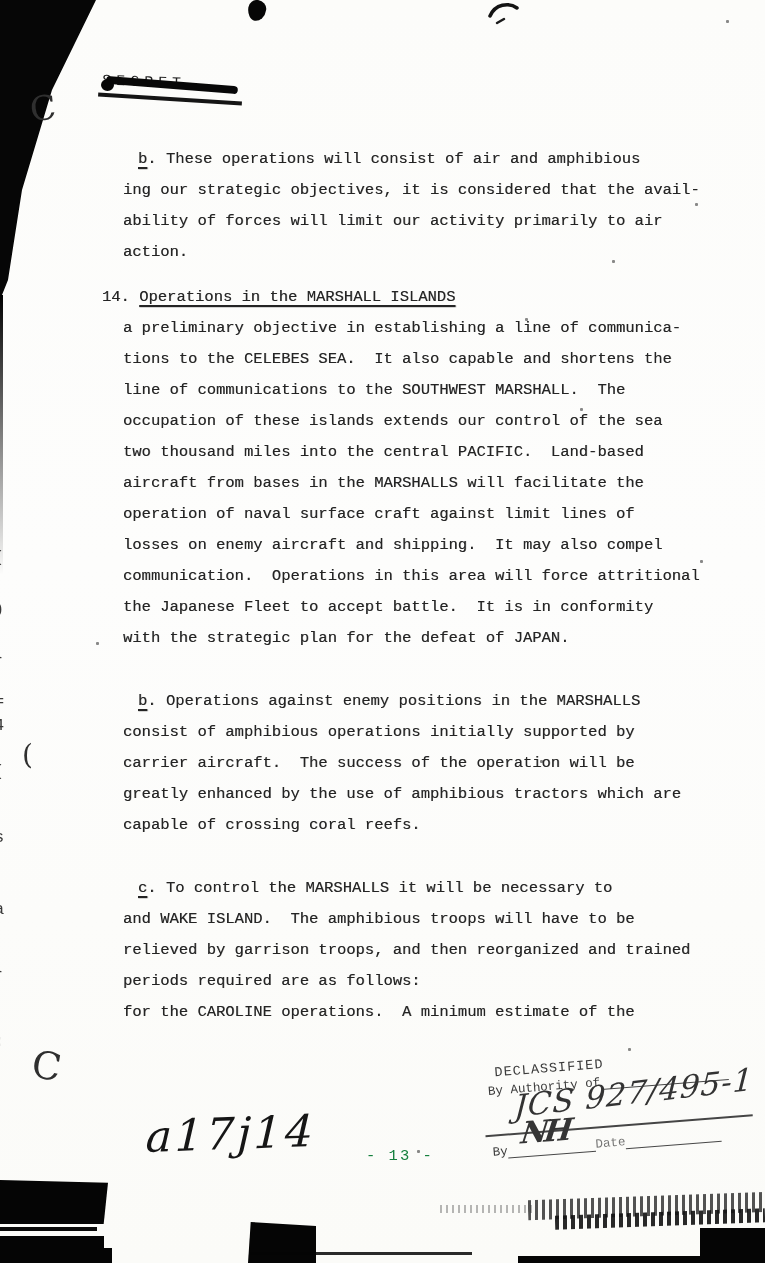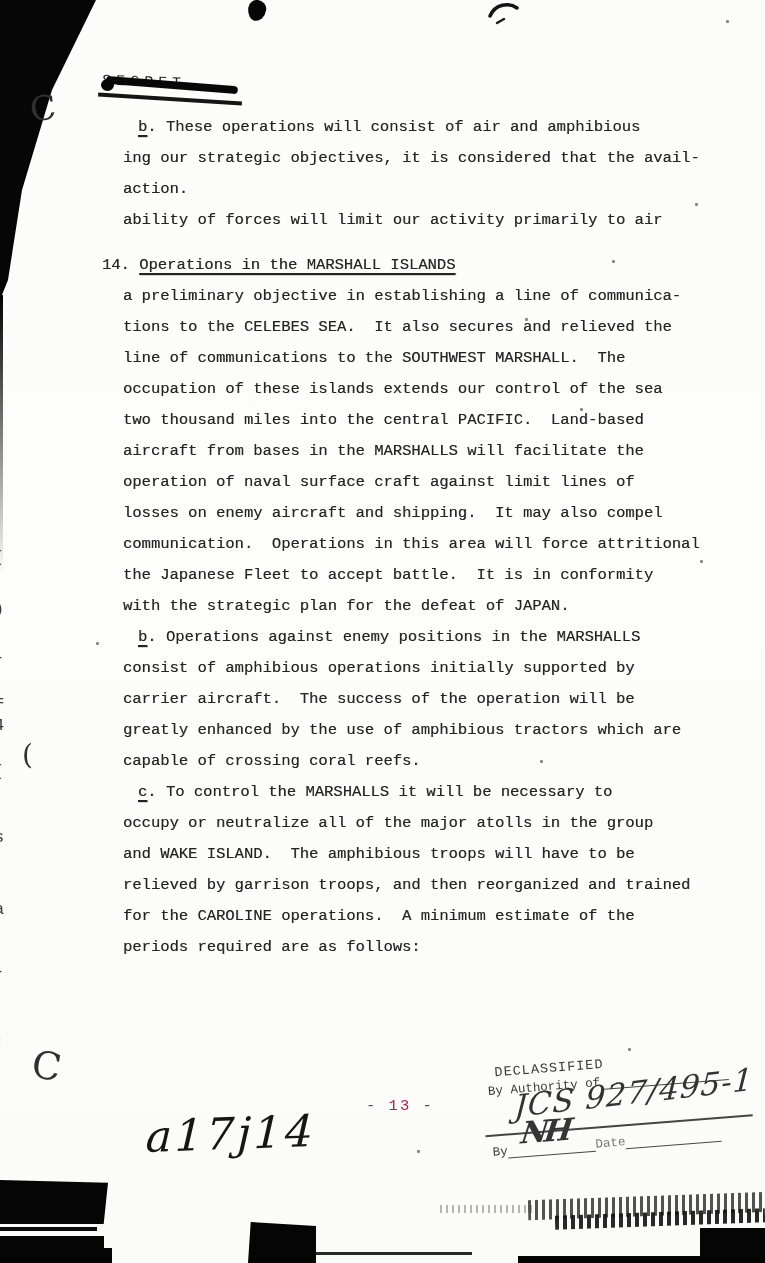--- a/index.html
+++ b/index.html
@@ -9,33 +9,33 @@
     font-family:"Liberation Mono","DejaVu Sans Mono",monospace;
   }
 
   
   #typewriter{
     position:absolute;left:123px;top:112px;width:605px;
     font-size:15.5px;line-height:31px;color:#242424;
     text-shadow:0.4px 0.4px 0.5px rgba(25,25,25,.45);
   }
   .line{white-space:pre;height:31px;}
-  .line.first{margin-left:15px;}
+  .line.first{margin-left:15px;margin-top:32px;}
   .line.heading{margin-left:-21px;margin-top:14px;}
   .uline{text-decoration:underline;text-underline-offset:3.5px;text-decoration-thickness:1.5px;}
 
   
   #secret-wrap{position:absolute;left:98px;top:72px;width:160px;height:40px;}
   #secret-text{position:absolute;left:4px;top:2px;font-size:15px;letter-spacing:5px;color:#1d1d1d;transform:rotate(2deg);}
   #secret-strike{position:absolute;left:8px;top:9px;width:132px;height:8px;background:#080808;border-radius:4px;transform:rotate(4.5deg);}
   #secret-blob{position:absolute;left:3px;top:7px;width:13px;height:12px;background:#060606;border-radius:50%;}
   #secret-underline{position:absolute;left:0px;top:25px;width:144px;height:4px;background:#151515;transform:rotate(3.5deg);}
 
   
-  #page-number{position:absolute;left:366px;top:1097px;font-size:15.5px;letter-spacing:2px;color:#be185d;text-align:center;}
+  #page-number{position:absolute;left:366px;top:1147px;font-size:15.5px;letter-spacing:2px;color:#15803d;text-align:center;}
   #hand-code{
     position:absolute;left:146px;top:1108px;font-family:"DejaVu Serif",serif;
     font-size:44px;font-style:italic;color:#161616;letter-spacing:3px;
     transform:skewX(-4deg) rotate(-2deg);
   }
 
   
   #stamp{position:absolute;left:486px;top:1066px;width:276px;height:118px;transform:rotate(-4.5deg);transform-origin:left top;color:#3b3b3b;}
   #stamp .s-title{position:absolute;left:8px;top:0;font-size:13.5px;letter-spacing:1px;}
   #stamp .s-row2{position:absolute;left:0;top:19px;font-size:12.5px;white-space:nowrap;}
@@ -94,45 +94,44 @@
 <div id="secret-wrap">
   <span id="secret-text">SECRET</span>
   <div id="secret-underline"></div>
   <div id="secret-strike"></div>
   <div id="secret-blob"></div>
 </div>
 
 <div id="typewriter">
     <div class="line first"><span class="uline">b</span>. These operations will consist of air and amphibious</div>
     <div class="line">ing our strategic objectives, it is considered that the avail-</div>
+    <div class="line">ability of forces will limit our activity primarily to air</div>
     <div class="line">action.</div>
-    <div class="line">ability of forces will limit our activity primarily to air</div>
     <div class="line heading"><span>14. </span><span class="uline">Operations in the MARSHALL ISLANDS</span></div>
     <div class="line">a preliminary objective in establishing a line of communica-</div>
-    <div class="line">tions to the CELEBES SEA.  It also secures and relieved the</div>
+    <div class="line">tions to the CELEBES SEA.  It also capable and shortens the</div>
     <div class="line">line of communications to the SOUTHWEST MARSHALL.  The</div>
     <div class="line">occupation of these islands extends our control of the sea</div>
     <div class="line">two thousand miles into the central PACIFIC.  Land-based</div>
     <div class="line">aircraft from bases in the MARSHALLS will facilitate the</div>
     <div class="line">operation of naval surface craft against limit lines of</div>
     <div class="line">losses on enemy aircraft and shipping.  It may also compel</div>
     <div class="line">communication.  Operations in this area will force attritional</div>
     <div class="line">the Japanese Fleet to accept battle.  It is in conformity</div>
     <div class="line">with the strategic plan for the defeat of JAPAN.</div>
     <div class="line first"><span class="uline">b</span>. Operations against enemy positions in the MARSHALLS</div>
     <div class="line">consist of amphibious operations initially supported by</div>
     <div class="line">carrier aircraft.  The success of the operation will be</div>
     <div class="line">greatly enhanced by the use of amphibious tractors which are</div>
     <div class="line">capable of crossing coral reefs.</div>
     <div class="line first"><span class="uline">c</span>. To control the MARSHALLS it will be necessary to</div>
-    <div class="line">occupy or neutralize all of the major atolls in the group</div>
     <div class="line">and WAKE ISLAND.  The amphibious troops will have to be</div>
     <div class="line">relieved by garrison troops, and then reorganized and trained</div>
+    <div class="line">periods required are as follows:</div>
     <div class="line">for the CAROLINE operations.  A minimum estimate of the</div>
-    <div class="line">periods required are as follows:</div>
   </div>
 
 <div id="page-number">- 13 -</div>
 <div id="hand-code">a17j14</div>
 
 <div id="stamp">
   <div class="s-title">DECLASSIFIED</div>
   <div class="s-row2">
     <span>By Authority of</span><span class="fill"></span>
   </div>

